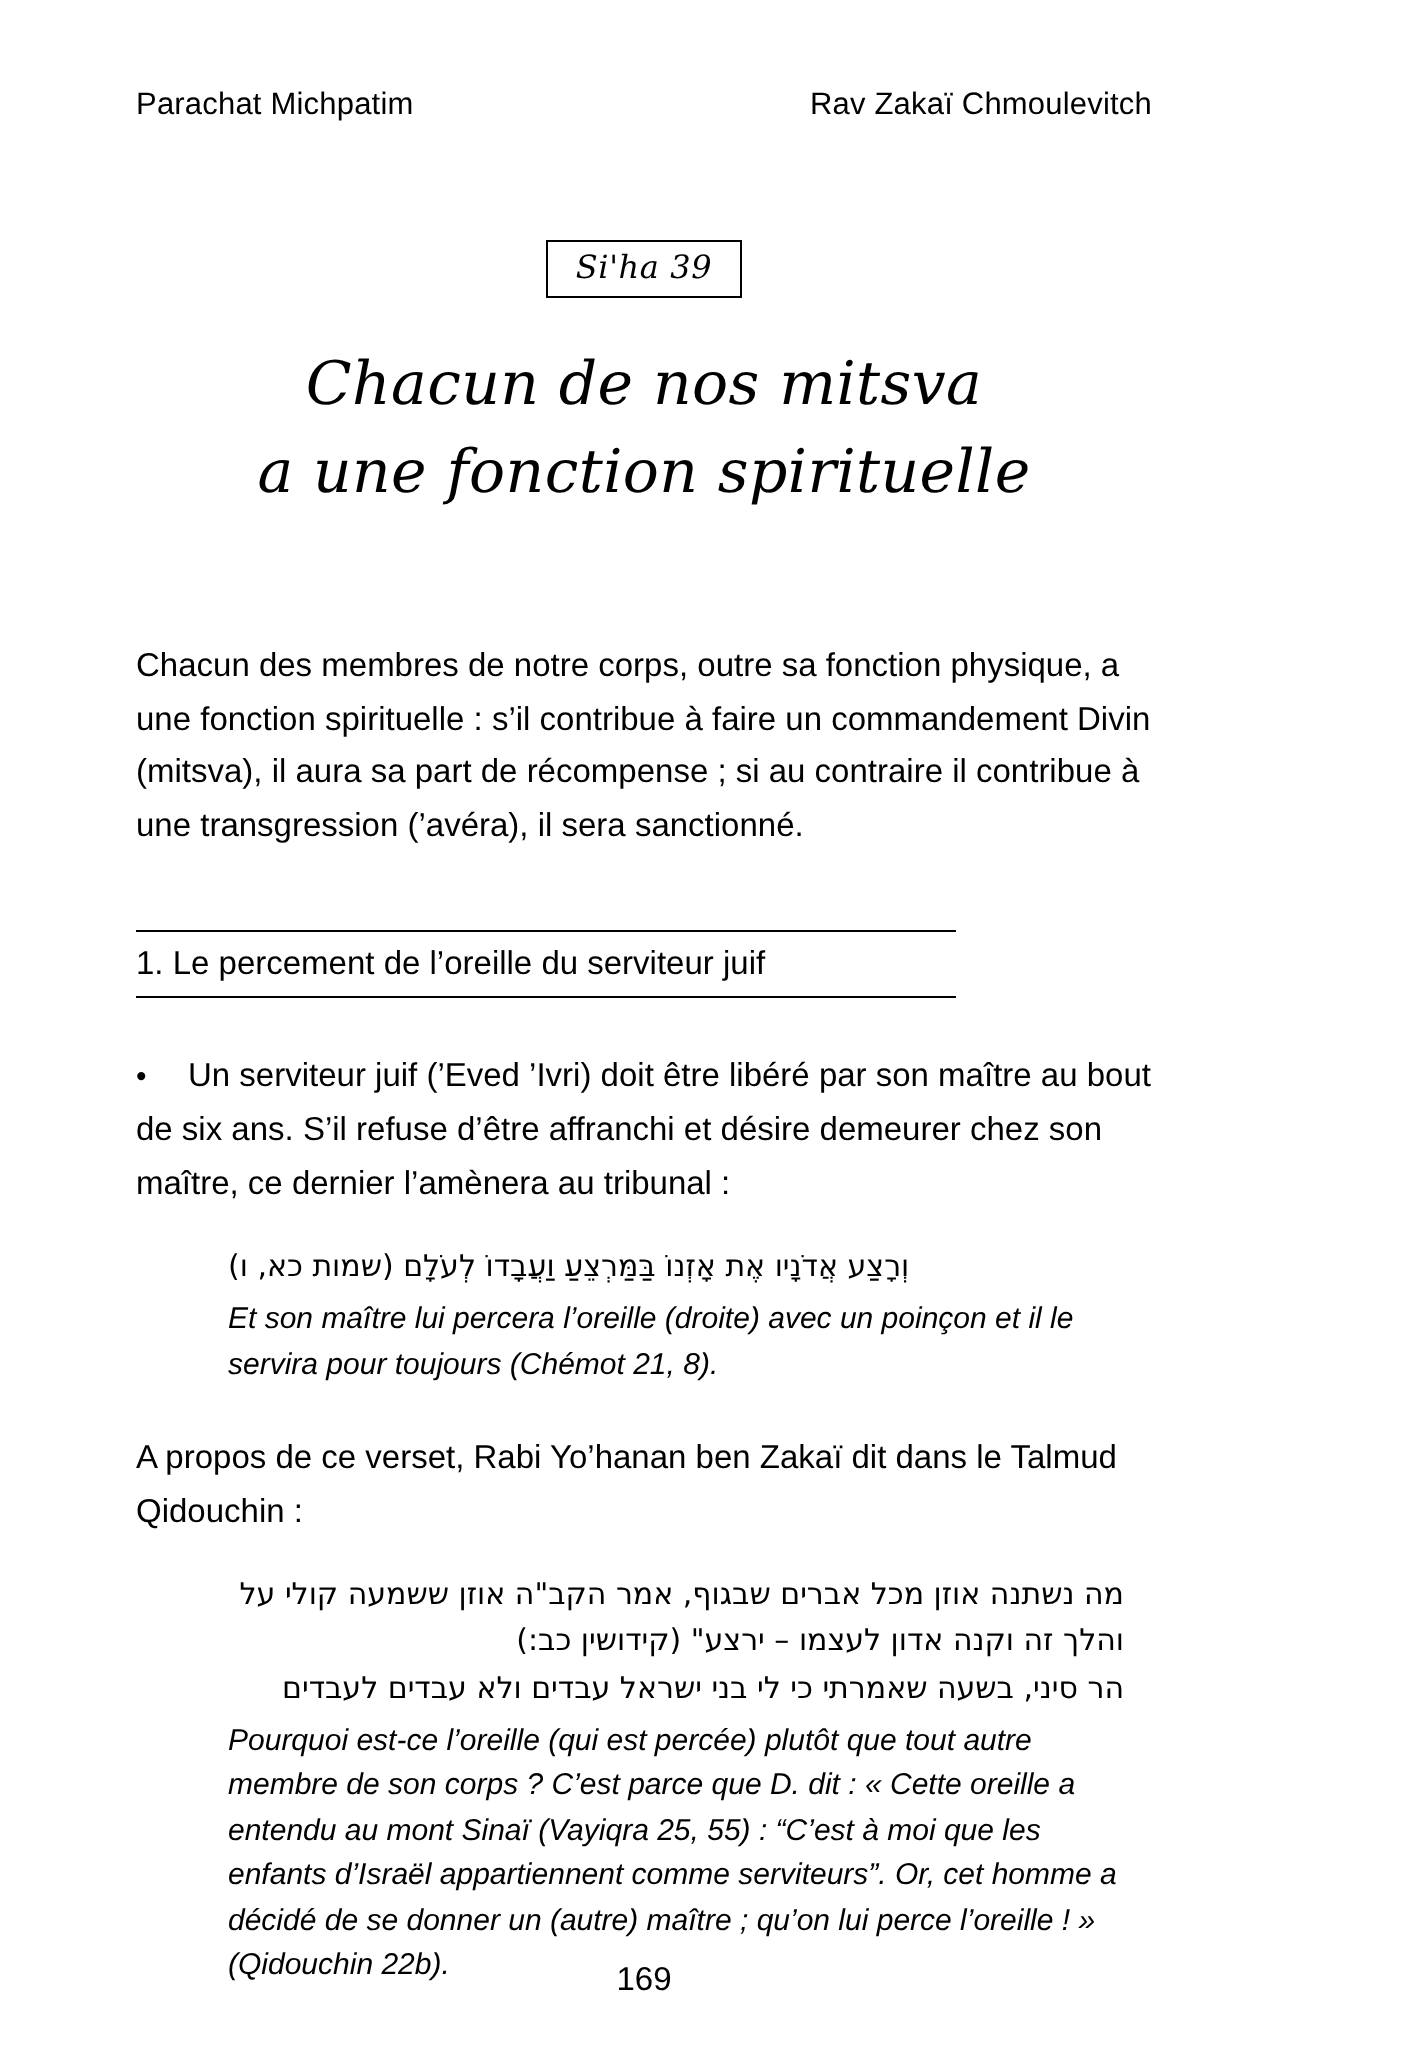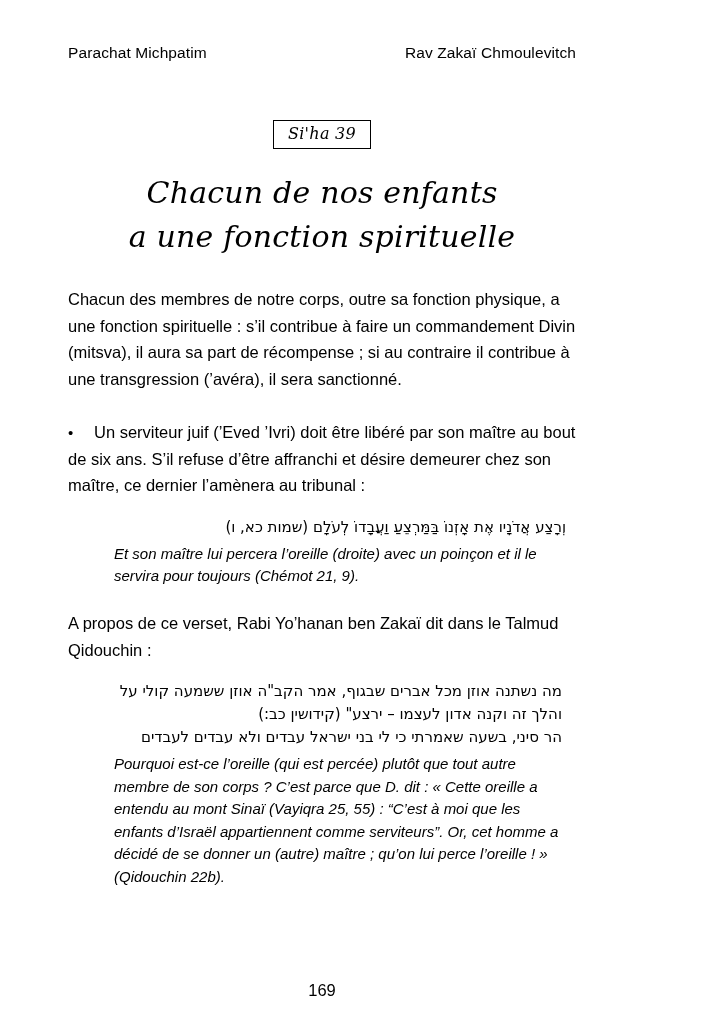--- a/index.html
+++ b/index.html
@@ -60,21 +60,21 @@
     font-family: "DejaVu Serif", serif;
     font-style: italic;
     font-size: 30px;
     line-height: 1.45;
     letter-spacing: 0.2px;
   }
   .title .line { display: block; }
 
   
   .intro {
-    margin-top: 28px;
+    margin-top: 62px;
     font-size: 16.5px;
     line-height: 1.62;
     text-align: left;
   }
 
   
   .section {
     margin-top: 38px;
     width: 410px;
   }
@@ -116,21 +116,21 @@
   }
 
   
   .quote-block {
     margin: 14px 0 0 0;
     padding-left: 46px;
     padding-right: 10px;
   }
   .hebrew {
     direction: rtl;
-    text-align: right;
+    text-align: left;
     font-family: "DejaVu Sans", sans-serif;
     font-size: 15px;
     line-height: 1.55;
   }
   .hebrew.right {
     text-align: right;
   }
   .translation {
     font-style: italic;
     font-size: 15px;
@@ -163,34 +163,39 @@
   <div class="runhead">
     <span class="left">Parachat Michpatim</span>
     <span class="right">Rav Zakaï Chmoulevitch</span>
   </div>
 
   <div class="siha-wrap">
     <div class="siha-box">Si'ha 39</div>
   </div>
 
   <div class="title">
-    <span class="line">Chacun de nos enfants</span>
+    <span class="line">Chacun de nos mitsva</span>
     <span class="line">a une fonction spirituelle</span>
   </div>
 
   <p class="intro">Chacun des membres de notre corps, outre sa fonction physique, a une fonction spirituelle : s’il contribue à faire un commandement Divin (mitsva), il aura sa part de récompense ; si au contraire il contribue à une transgression (’avéra), il sera sanctionné.</p>
 
+  <div class="section">
+    <div class="rule-top"></div>
+    <h2>1. Le percement de l’oreille du serviteur juif</h2>
+    <div class="rule-bottom"></div>
+  </div>
 
   <p class="bullet-para">
     <span class="bullet">•</span><span>Un serviteur juif (’Eved ’Ivri) doit être libéré par son maître au bout de six ans. S’il refuse d’être affranchi et désire demeurer chez son maître, ce dernier l’amènera au tribunal :</span>
   </p>
 
   <div class="quote-block">
     <div class="hebrew">וְרָצַע אֲדֹנָיו אֶת אָזְנוֹ בַּמַּרְצֵעַ וַעֲבָדוֹ לְעֹלָם (שמות כא, ו)</div>
-    <div class="translation">Et son maître lui percera l’oreille (droite) avec un poinçon et il le servira pour toujours (Chémot 21, 9).</div>
+    <div class="translation">Et son maître lui percera l’oreille (droite) avec un poinçon et il le servira pour toujours (Chémot 21, 8).</div>
   </div>
 
   <p class="plain-para">A propos de ce verset, Rabi Yo’hanan ben Zakaï dit dans le Talmud Qidouchin :</p>
 
   <div class="quote-block-2">
     <div class="hebrew right">מה נשתנה אוזן מכל אברים שבגוף, אמר הקב"ה אוזן ששמעה קולי על</div>
     <div class="hebrew right">והלך זה וקנה אדון לעצמו – ירצע" (קידושין כב:)</div>
     <div class="hebrew right">הר סיני, בשעה שאמרתי כי לי בני ישראל עבדים ולא עבדים לעבדים</div>
     <div class="translation">Pourquoi est-ce l’oreille (qui est percée) plutôt que tout autre membre de son corps ? C’est parce que D. dit : « Cette oreille a entendu au mont Sinaï (Vayiqra 25, 55) : “C’est à moi que les enfants d’Israël appartiennent comme serviteurs”. Or, cet homme a décidé de se donner un (autre) maître ; qu’on lui perce l’oreille ! » (Qidouchin 22b).</div>
   </div>

